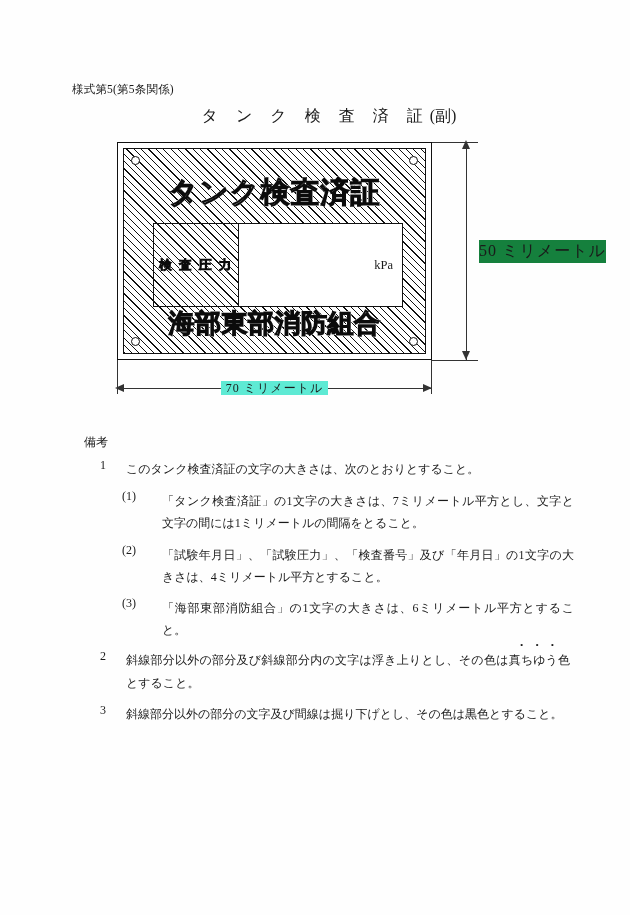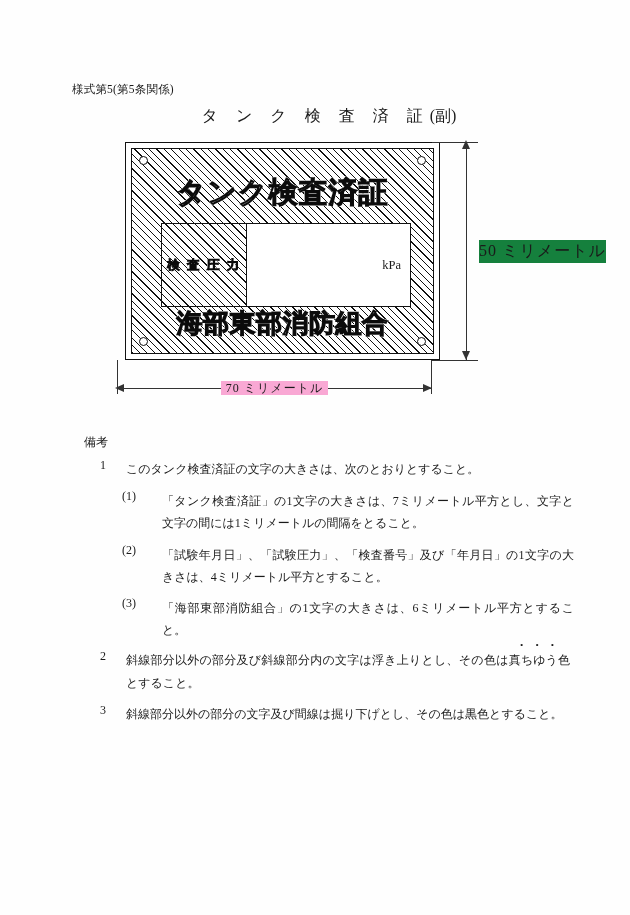--- a/index.html
+++ b/index.html
@@ -55,21 +55,21 @@
     position: absolute;
     left: 0;
     top: 0;
     width: 630px;
     height: 420px;
   }
 
   
   .plate-outer {
     position: absolute;
-    left: 125px;
+    left: 117px;
     top: 142px;
     width: 315px;
     height: 218px;
     border: 1.2px solid #111;
     box-sizing: border-box;
     background: #ffffff;
   }
 
   
   .plate-hatch {
@@ -271,21 +271,21 @@
     position: absolute;
     left: 0;
     top: 380px;
     width: 549px;
     text-align: center;
     font-size: 12px;
     letter-spacing: 1px;
     white-space: nowrap;
   }
   .dim-label-h span {
-    background: #f9a8d4;
+    background: #5eead4;
     padding: 0 5px;
   }
 
   
   .notes {
     position: absolute;
     left: 0;
     top: 436px;
     width: 596px;
     font-size: 12px;

